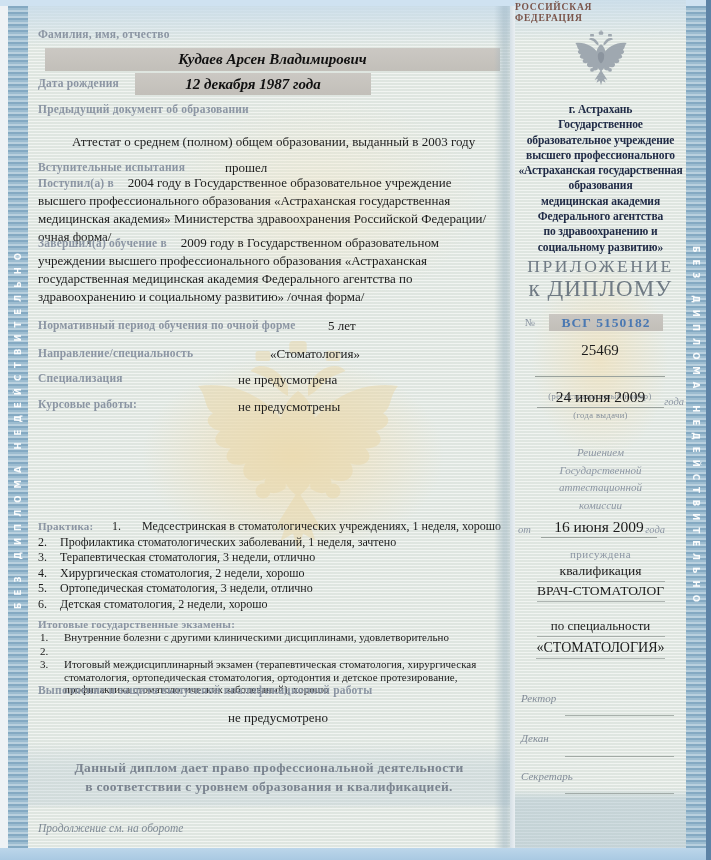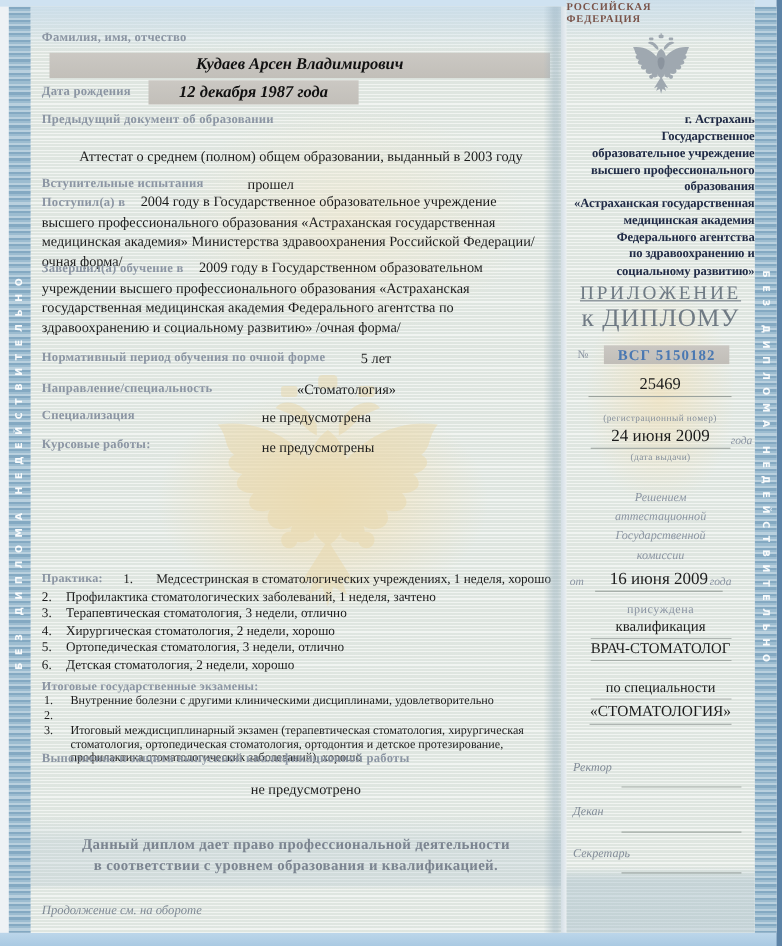--- a/index.html
+++ b/index.html
@@ -64,37 +64,37 @@
   .val{font-size:13px;color:#1c1c1c;}
   .abs{position:absolute;}
   .bar{
     background:linear-gradient(180deg,#cbc8c3,#c2bfb9);
     text-align:center;color:#111;font-weight:bold;font-style:italic;
   }
   .center{text-align:center;}
 
   
   .name-bar{left:17px;top:42px;width:455px;height:23px;font-size:15px;line-height:23px;}
-  .date-bar{left:107px;top:67px;width:191px;height:22px;font-size:15px;line-height:22px;}
+  .date-bar{left:107px;top:67px;width:236px;height:22px;font-size:15px;line-height:22px;}
   .para{font-size:13px;color:#1c1c1c;line-height:1.38;width:462px;}
   .para .lbl{margin-right:14px;}
   .list-row{display:flex;font-size:12px;color:#1c1c1c;line-height:15.5px;}
   .list-row .num{width:22px;flex:0 0 22px;}
   .practice-first{display:flex;font-size:12px;color:#1c1c1c;line-height:15.5px;}
   .practice-first .lbl{flex:0 0 66px;font-size:11px;}
   .practice-first .num{flex:0 0 30px;text-align:left;padding-left:8px;}
   .exam-item{display:flex;font-size:11px;color:#1c1c1c;line-height:12.5px;margin-bottom:1px;}
   .exam-item .num{width:24px;flex:0 0 24px;padding-left:2px;}
   .rights{width:470px;left:6px;font-size:13.5px;font-weight:bold;color:#7b8490;line-height:1.42;letter-spacing:.3px;}
   .note-italic{font-style:italic;font-size:11.5px;color:#7f8a95;}
 
   
   .country{width:171px;text-align:left;font-size:9.5px;font-weight:bold;color:#7a544a;letter-spacing:.8px;line-height:1.15;}
-  .institution{width:171px;text-align:right;font-size:11.5px;font-weight:bold;color:#202b46;line-height:1.33;letter-spacing:-0.1px;}
-  .suppl1{width:171px;text-align:center;font-size:17.5px;color:#6f7a84;letter-spacing:2.5px;text-decoration:underline;}
+  .institution{width:171px;text-align:center;font-size:11.5px;font-weight:bold;color:#202b46;line-height:1.33;letter-spacing:-0.1px;}
+  .suppl1{width:171px;text-align:center;font-size:17.5px;color:#6f7a84;letter-spacing:2.5px;}
   .suppl2{width:171px;text-align:center;font-size:23px;color:#6f7a84;letter-spacing:1px;}
   .serial-bar{
     left:34px;top:314px;width:114px;height:17px;
     background:linear-gradient(180deg,#cac7c2,#c1beb8);
     text-align:center;font-size:13.5px;font-weight:bold;color:#4a78b2;line-height:17px;letter-spacing:1px;
   }
   .rline{border-bottom:1px solid #9aa29d;}
   .caption{font-size:8.5px;color:#858f9b;letter-spacing:.4px;text-align:center;}
   .commission{width:171px;text-align:center;font-style:italic;font-size:11px;color:#8c96a3;line-height:1.6;}
   .gray-small{font-size:10.5px;color:#8b95a3;font-style:italic;}
@@ -254,49 +254,49 @@
             <circle cx="64" cy="62" r="3"></circle>
         </g>
       </svg>
     </div>
 
     <div class="abs institution" style="top:102px;left:0">
       <div>г. Астрахань</div>
       <div>Государственное</div>
       <div>образовательное учреждение</div>
       <div>высшего профессионального</div>
+      <div>«Астраханская государственная</div>
       <div>образования</div>
-      <div>«Астраханская государственная</div>
       <div>медицинская академия</div>
       <div>Федерального агентства</div>
       <div>по здравоохранению и</div>
       <div>социальному развитию»</div>
     </div>
 
     <div class="abs suppl1" style="top:256px;left:0">ПРИЛОЖЕНИЕ</div>
     <div class="abs suppl2" style="top:276px;left:0">к ДИПЛОМУ</div>
 
     <div class="abs gray-small" style="left:10px;top:317px;font-style:normal">№</div>
     <div class="abs serial-bar">ВСГ  5150182</div>
 
     <div class="abs center" style="top:342px;left:20px;width:130px">
-      <div class="rline" style="font-size:15px;color:#1c1c1c;padding-bottom:1px">25469</div>
+      <div class="rline" style="font-size:15px;color:#1c1c1c;padding-bottom:17px">25469</div>
       <div class="caption" style="margin-top:14px">(регистрационный номер)</div>
     </div>
 
     <div class="abs" style="top:388px;left:0;width:171px">
       <div class="rline center" style="margin:0 22px;font-size:15.5px;color:#1c1c1c;padding-bottom:1px">24 июня 2009</div>
       <span class="gray-small abs" style="right:2px;top:8px">года</span>
-      <div class="caption" style="margin-top:2px">(дата выдачи)</div>
+      <div class="caption" style="margin-top:2px">(года выдачи)</div>
     </div>
 
     <div class="abs commission" style="top:444px;left:0">
       <div>Решением</div>
+      <div>Государственной</div>
       <div>аттестационной</div>
-      <div>Государственной</div>
       <div>комиссии</div>
     </div>
 
     <div class="abs" style="top:518px;left:0;width:150px;height:22px">
       <span class="gray-small abs" style="left:3px;top:6px">от</span>
       <div class="rline center abs" style="left:26px;width:116px;font-size:15.5px;color:#1c1c1c;padding-bottom:1px">16 июня 2009</div>
       <span class="gray-small abs" style="right:0;top:6px">года</span>
     </div>
 
     <div class="abs center" style="top:548px;left:0;width:171px;font-size:11px;color:#8b95a3;letter-spacing:.5px">присуждена</div>

